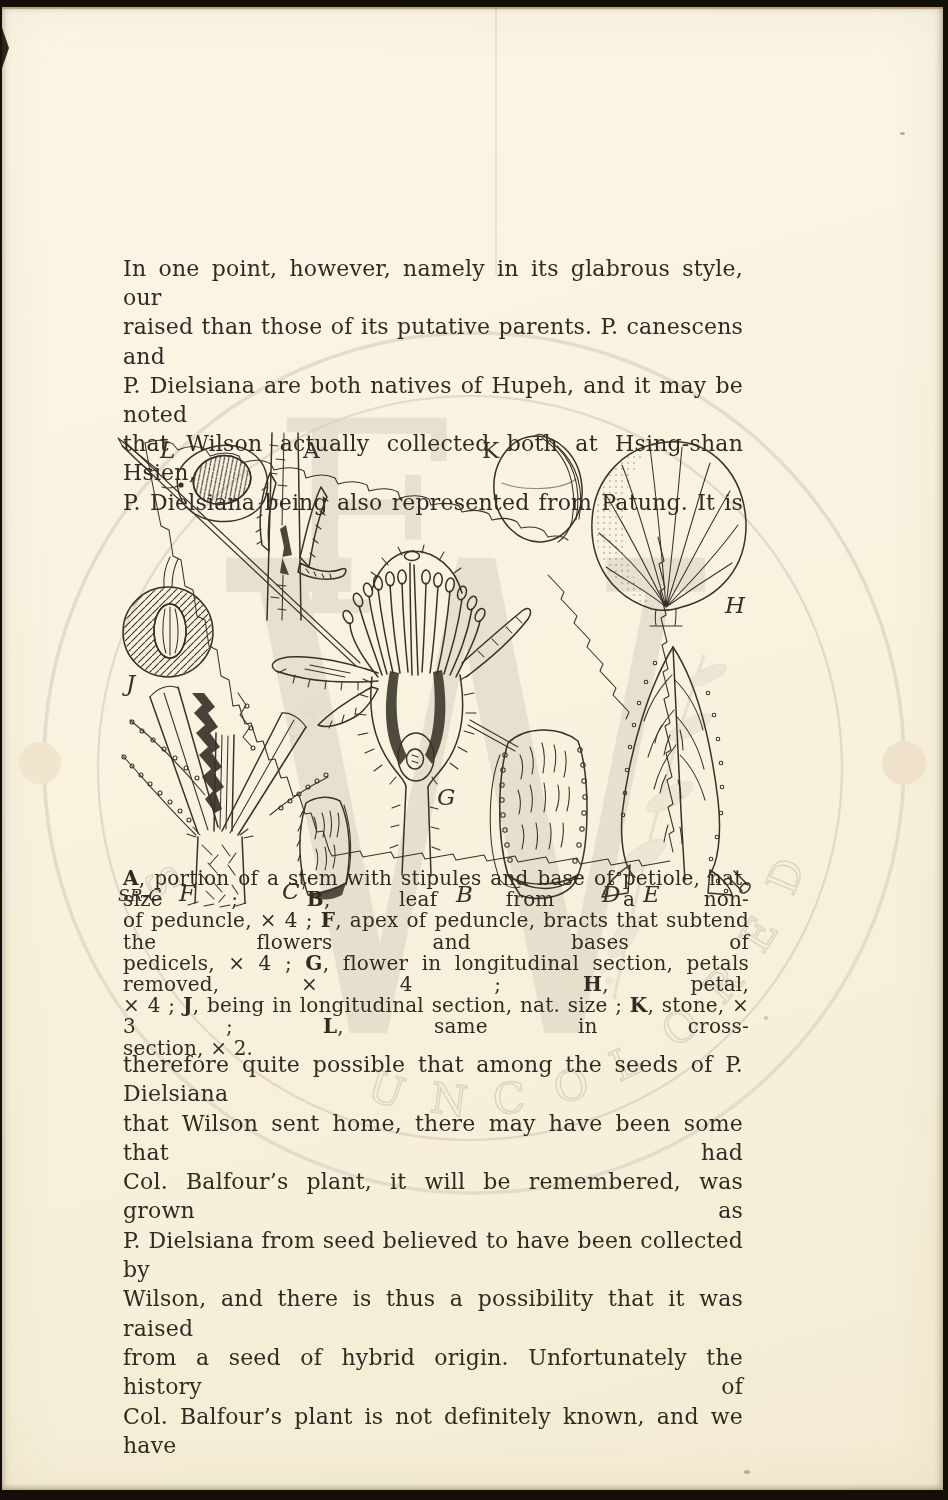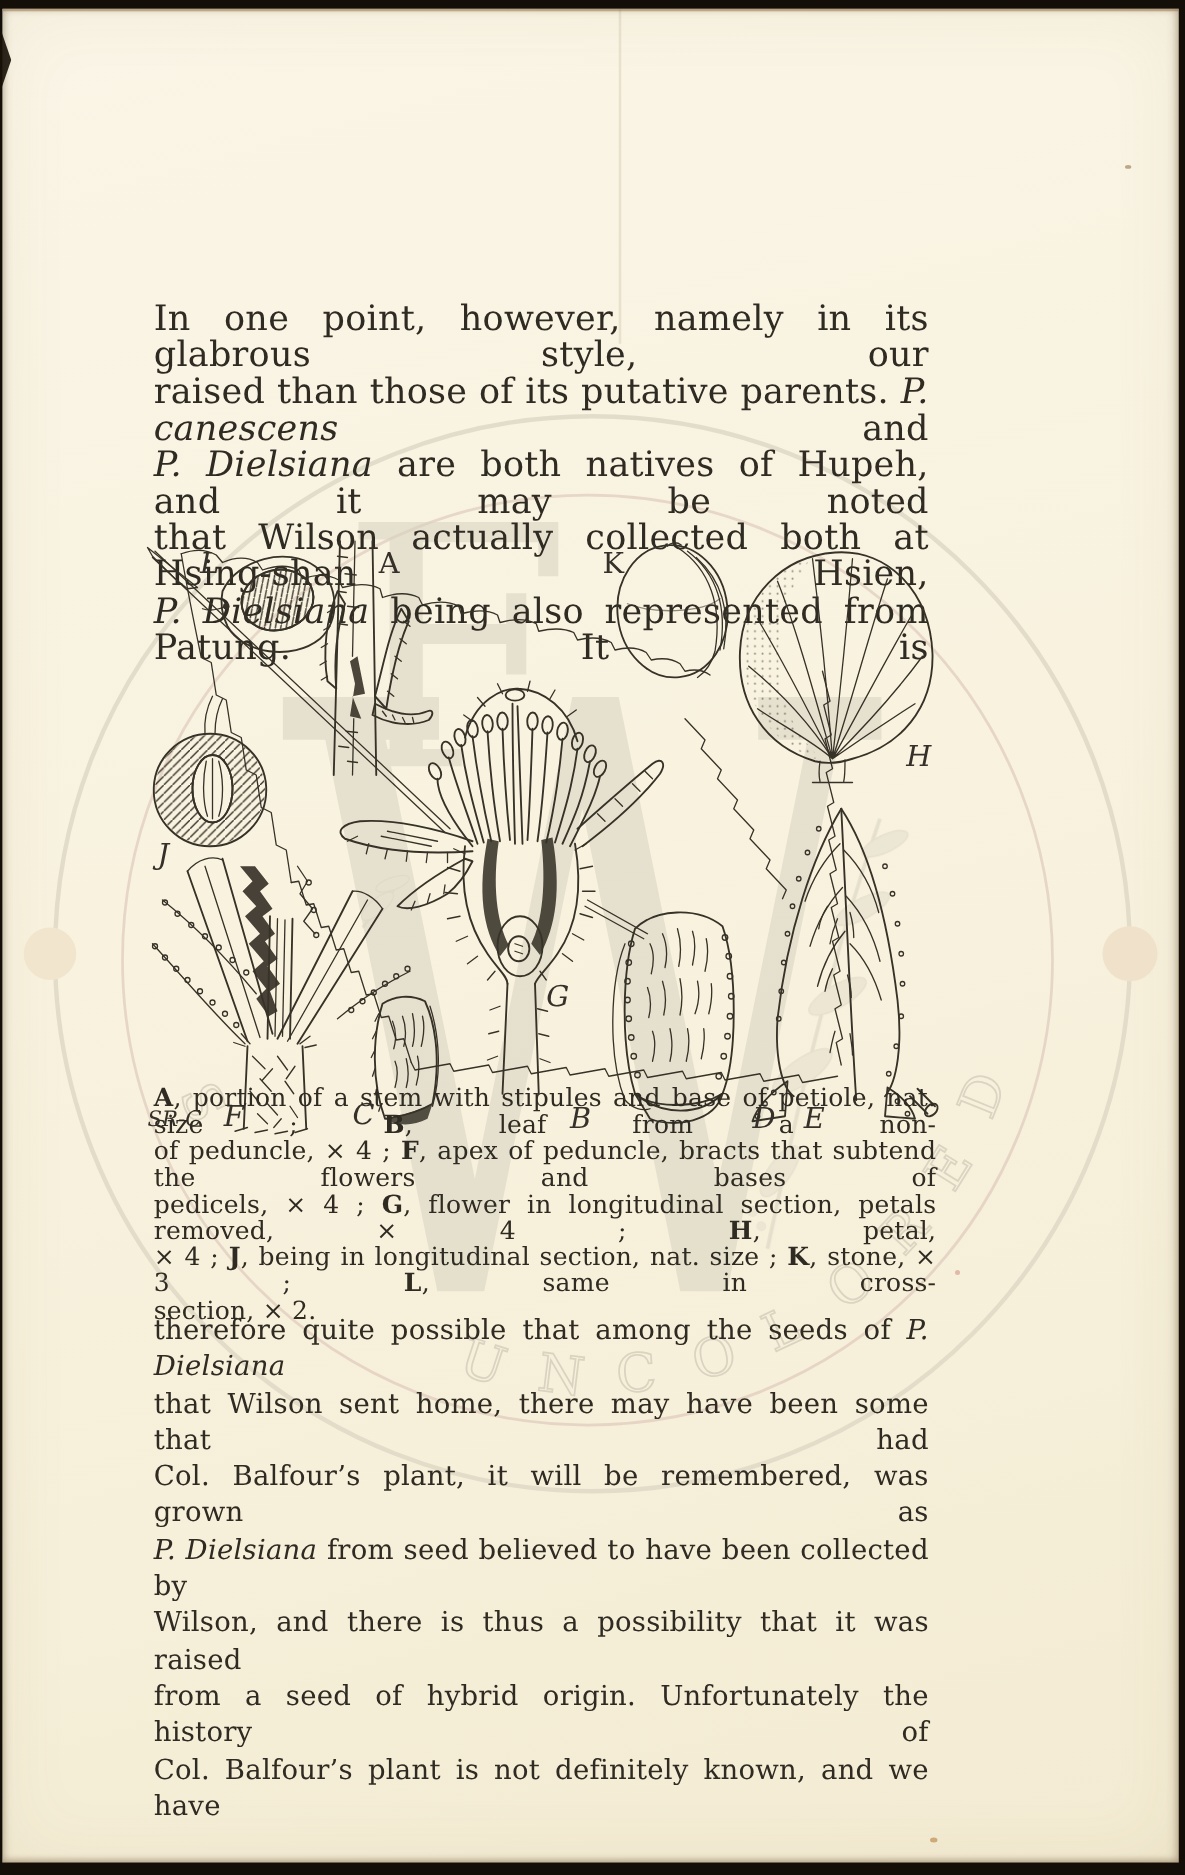--- a/index.html
+++ b/index.html
@@ -18,26 +18,26 @@
         background:rgba(150,128,88,.16)}
   .speck{position:absolute;border-radius:50%}
   .speck.s1{left:898px;top:125px;width:5px;height:3px;background:rgba(138,106,58,.55)}
   .speck.s2{left:742px;top:1463px;width:6px;height:4px;background:rgba(181,128,63,.6)}
   .speck.s3{left:762px;top:1009px;width:4px;height:4px;background:rgba(199,119,110,.45)}
   .wm{position:absolute;left:0;top:0;width:941px;height:1483px}
   .wm-mono{font-family:"DejaVu Serif",serif;fill:#d8d3c1}
   .wm-letter{font-family:"DejaVu Serif",serif;font-size:42px;fill:none;
              stroke:#d5cfbc;stroke-width:1.4px;opacity:.85}
   .para{position:absolute;color:#2f2b23;letter-spacing:.2px}
-  .p1{left:121px;top:233px;width:620px;font-size:28px;line-height:29.2px}
+  .p1{left:121px;top:247px;width:620px;font-size:22px;line-height:29.2px}
   .cap{left:121px;top:861px;width:626px;font-size:20px;line-height:21.2px}
   .p2{left:121px;top:1043px;width:620px;font-size:22px;line-height:29.3px}
   .tline{text-align:justify;text-align-last:justify;white-space:normal}
   .cap .tline:last-child{text-align-last:left}
-  .it{font-style:italic}
+  .it{}
   .bd{font-weight:bold}
   .fig{position:absolute;left:108px;top:418px;width:705px;height:485px}
   .fig .ink{stroke:#373228;stroke-width:1.5;fill:none;stroke-linecap:round;stroke-linejoin:round}
   .fig .thin{stroke-width:1.05}
   .fig .fillink{fill:#373228;stroke:none}
   .fig .paperfill{fill:#f8f3e1}
   .lbl{font-family:"DejaVu Serif",serif;font-size:23px;fill:#35302a;font-style:italic}
   .lblu{font-style:normal}
   .sig{font-size:17px}
 </style>

